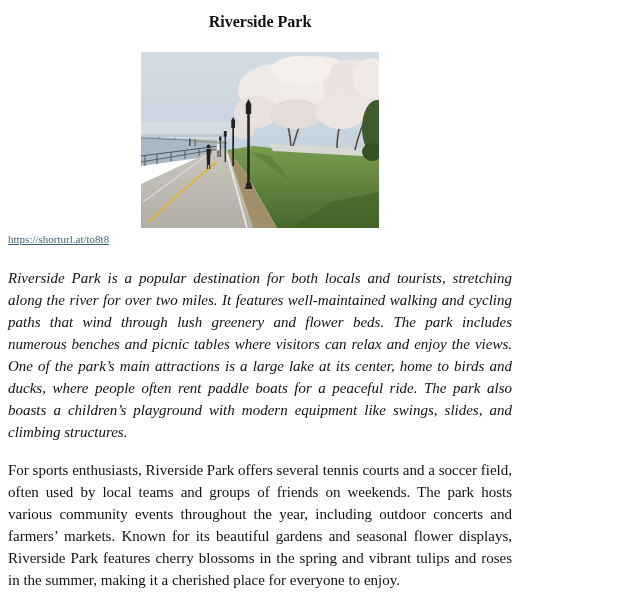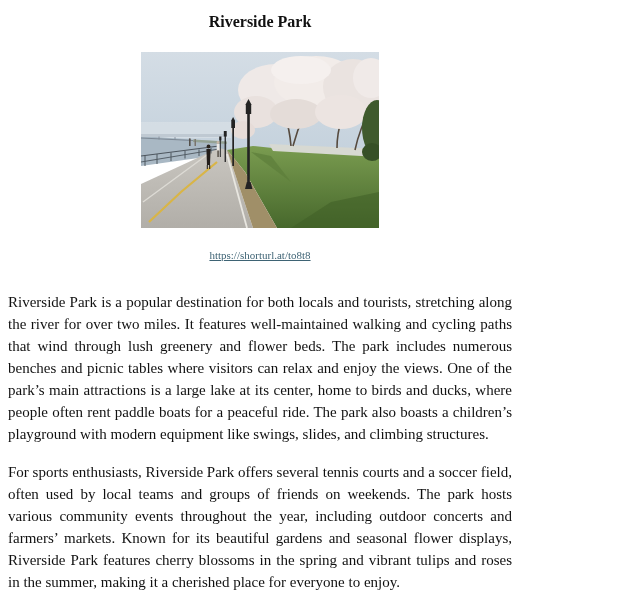--- a/index.html
+++ b/index.html
@@ -27,37 +27,37 @@
     text-align: center;
     margin-top: 21px;
     line-height: 0;
   }
   .park-photo {
     display: inline-block;
     width: 238px;
     height: 176px;
   }
   .link-row {
-    text-align: center;
-    margin-top: 20px;
+    text-align: left;
+    margin-top: 4px;
     font-size: 11px;
     line-height: 15px;
   }
   .link-row a {
     color: #3e6374;
     text-decoration: underline;
     cursor: pointer;
   }
   .body-text p {
     font-size: 15px;
     line-height: 22px;
     text-align: justify;
     margin: 0;
   }
-  .body-text p.first { margin-top: 28px; }
+  .body-text p.first { margin-top: 20px; font-style: italic; }
   .body-text p.second { margin-top: 16px; font-family: Liberation Serif, serif; }
 </style>
 </head>
 <body>
 
 <div class="doc">
 
   <h1 class="doc-title">Riverside Park</h1>
 
   <div class="figure-wrap">

